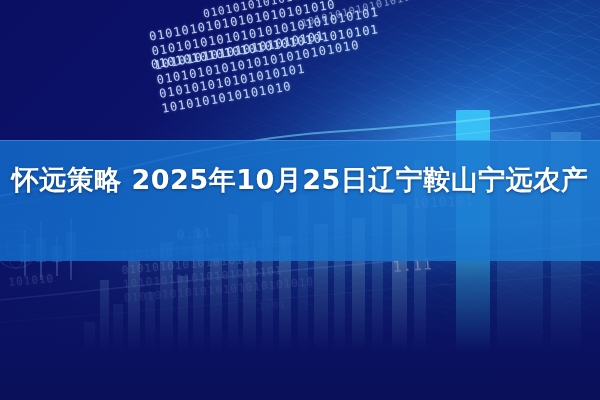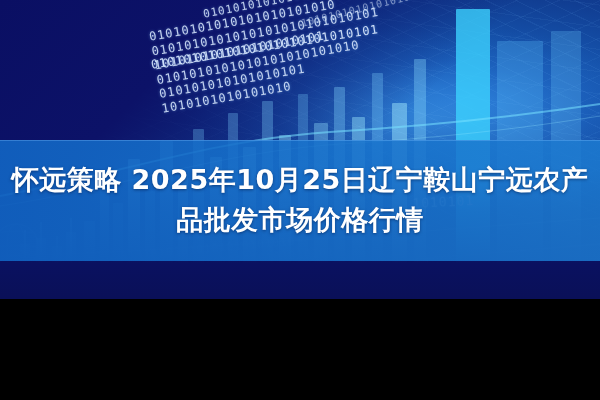--- a/index.html
+++ b/index.html
@@ -1,18 +1,18 @@
 <!DOCTYPE html>
 <html><head>
 <meta charset="utf-8">
 <style>
   html,body{margin:0;padding:0;background:#000;}
   #stage{
     position:relative;
-    width:600px;height:299px;
+    width:600px;height:400px;
     overflow:hidden;
     font-family:"Liberation Sans","DejaVu Sans",sans-serif;
     background:#0b1060;
   }
 
   
   .layer{position:absolute;inset:0;}
 
   .bg-base{
     background:
@@ -186,16 +186,15 @@
 0101010101010101010101010</div>
 
   <div class="layer bg-bottom"></div>
 
   <div class="band" id="band" style="top: 140px; height: 121px;">
     <div class="band-top-edge"></div>
   </div>
 
   <div class="title" id="title" style="top: 160px; color: rgb(255, 255, 255);">
     <span class="t-line">怀远策略 2025年10月25日辽宁鞍山宁远农产</span>
-    <span class="t-line">品批发市场价格行情</span>
   </div>
 
 </div>
 
 </body></html>

